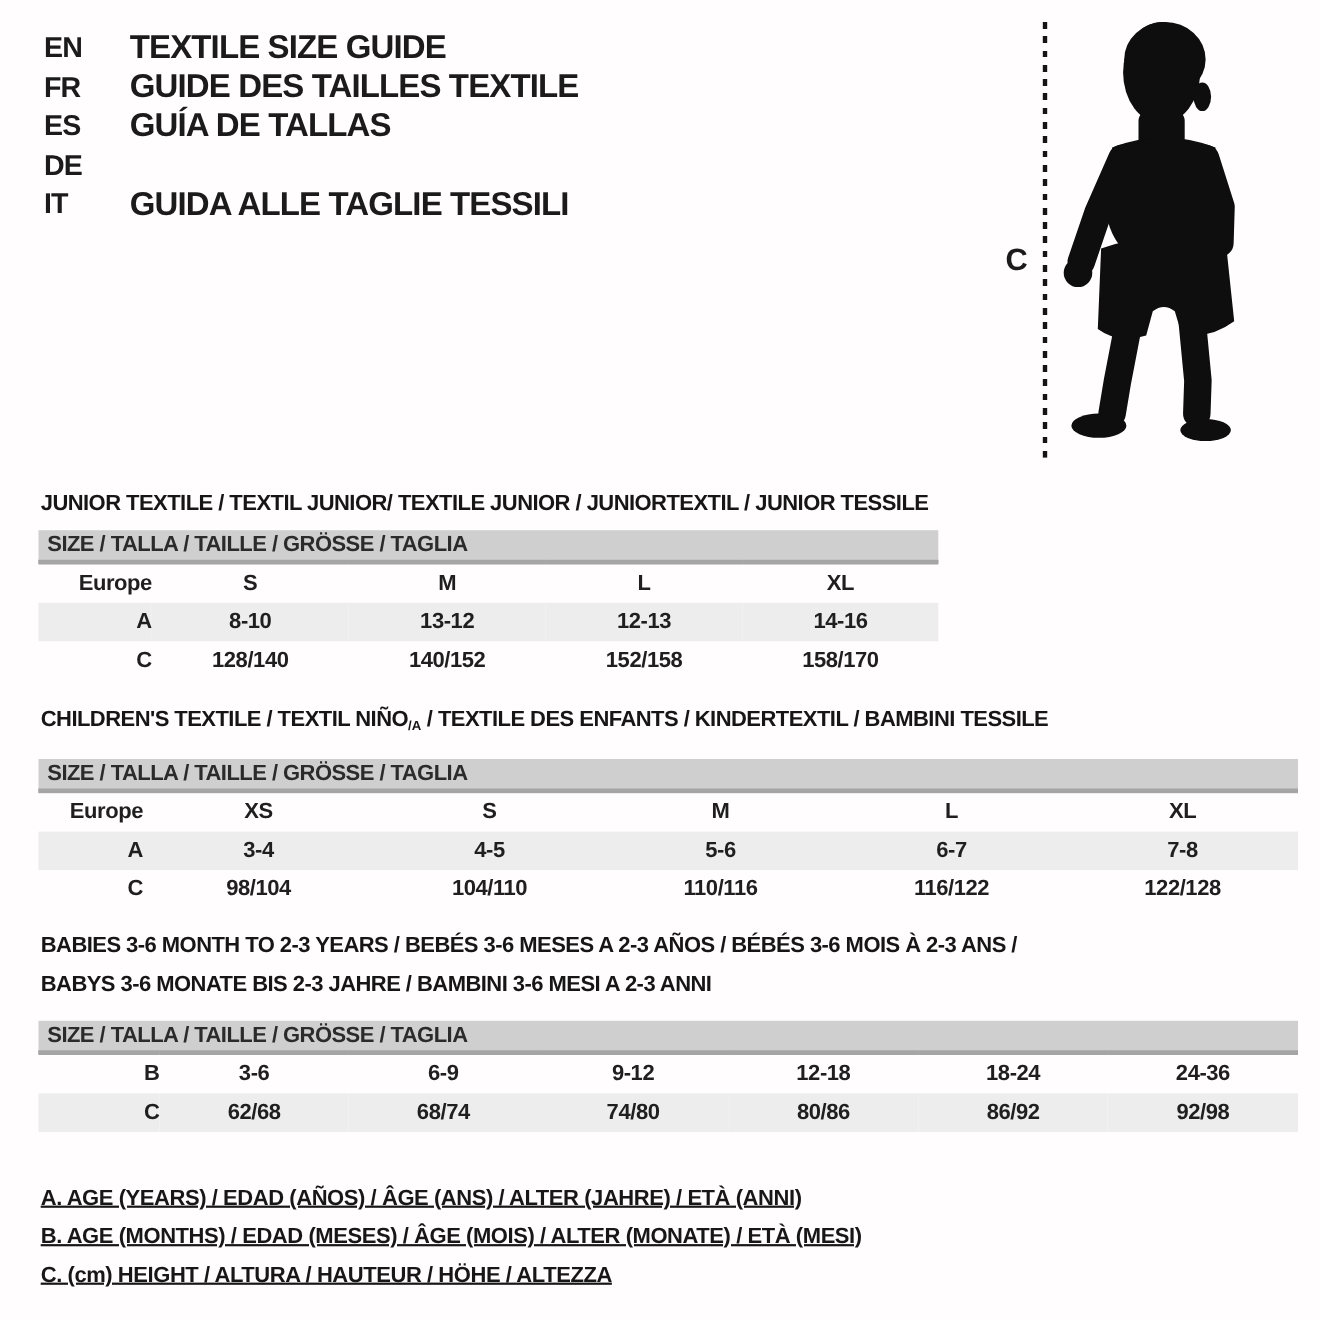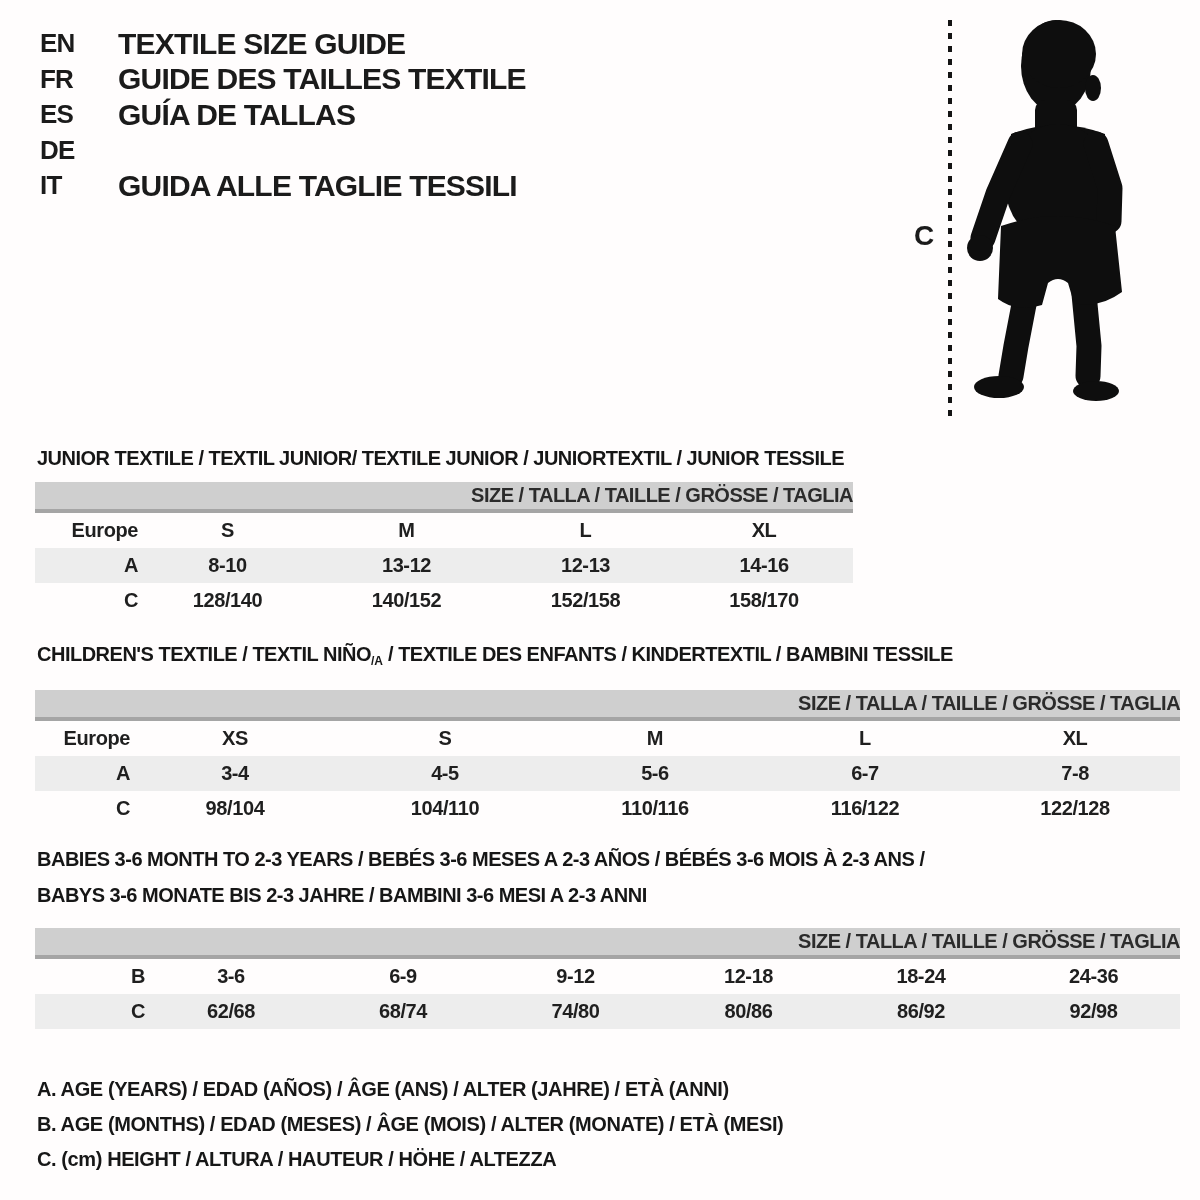--- a/index.html
+++ b/index.html
@@ -38,34 +38,34 @@
   
   table.size-table{
     position:absolute;left:35px;
     border-collapse:collapse;table-layout:fixed;
   }
   table.size-table th.bar{
     background:#cfcfcf;
     border-bottom:4px solid #a5a5a5;
     height:27px;
     font-size:20px;font-weight:700;letter-spacing:-0.5px;
-    text-align:right;padding:0 0 0 8px;color:#2b2b2b;
+    text-align:left;padding:0 0 0 8px;color:#2b2b2b;
     white-space:nowrap;
   }
   table.size-table td{
     height:35px;padding:0;
     font-weight:700;font-size:20px;letter-spacing:-0.4px;
     text-align:center;vertical-align:middle;color:#1f1f1f;
     white-space:nowrap;
   }
   table.size-table td.label{text-align:right;padding-left:7px;}
   tr.shaded{background:#ededed;}
   
   .footnotes{position:absolute;left:37px;top:1072px;}
-  .footnote{font-weight:700;font-size:20px;letter-spacing:-0.4px;line-height:35px;white-space:nowrap;color:#171717;}
+  .footnote{font-weight:700;font-size:20px;letter-spacing:-0.4px;line-height:35px;white-space:nowrap;color:#171717;text-decoration:underline;}
 </style>
 </head>
 <body>
 
 <div class="page">
 
   <div class="lang-list">
     <div class="lang-row">
       <span class="lang-code">EN</span>
       <span class="lang-title">TEXTILE SIZE GUIDE</span>

